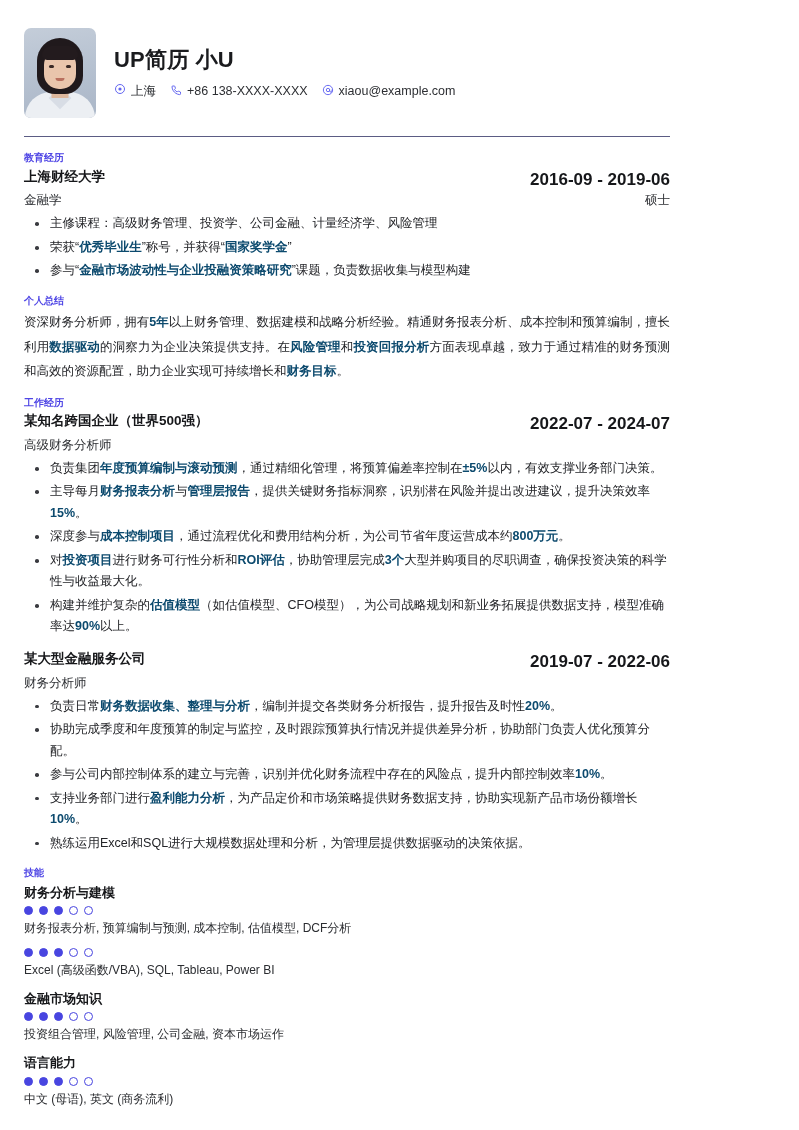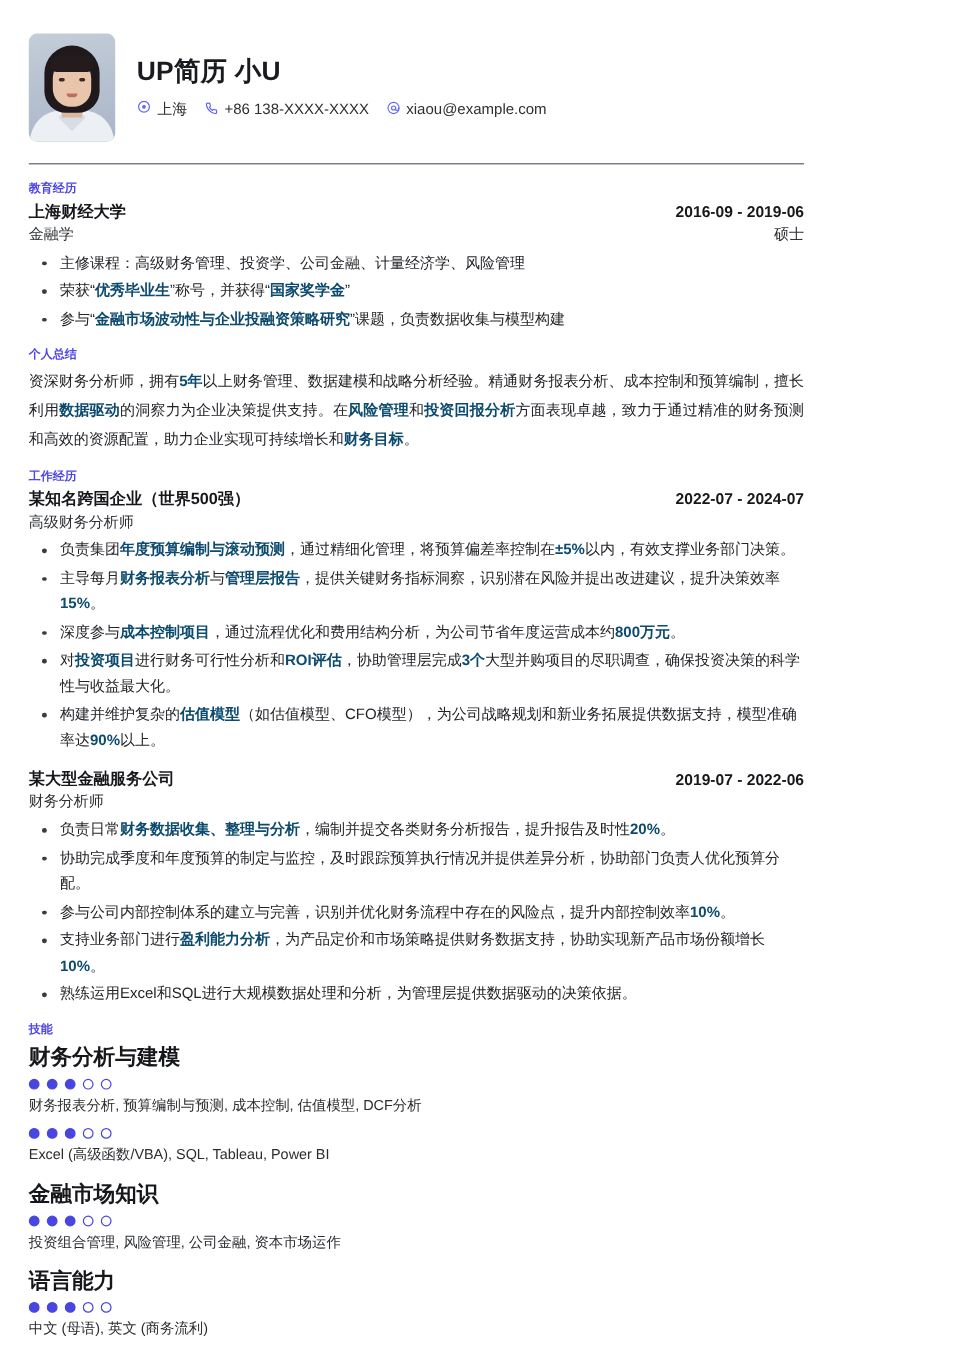--- a/index.html
+++ b/index.html
@@ -120,31 +120,31 @@
     color: #4f46e5;
     margin-bottom: 3px;
     line-height: 1.35;
   }
 
   .entry { margin-bottom: 7px; }
 
   .entry-top {
     display: flex;
     justify-content: space-between;
-    align-items: center;
+    align-items: flex-start;
     gap: 16px;
   }
   .org {
     font-size: 13.5px;
     font-weight: 700;
     color: #16171a;
     line-height: 1.4;
   }
   .date {
-    font-size: 13px;
+    font-size: 17px;
     font-weight: 700;
     color: #16171a;
     white-space: nowrap;
     line-height: 1.4;
   }
 
   .entry-sub {
     display: flex;
     justify-content: space-between;
     align-items: baseline;
@@ -186,21 +186,21 @@
   .summary {
     font-size: 12.5px;
     line-height: 1.95;
     color: #232428;
     text-align: justify;
   }
 
   
   .skill { margin-bottom: 9px; }
   .skill-name {
-    font-size: 18px;
+    font-size: 13px;
     font-weight: 700;
     color: #16171a;
     line-height: 1.5;
   }
   .dots {
     display: flex;
     gap: 6px;
     margin: 4px 0 4px 0;
   }
   .dot {

